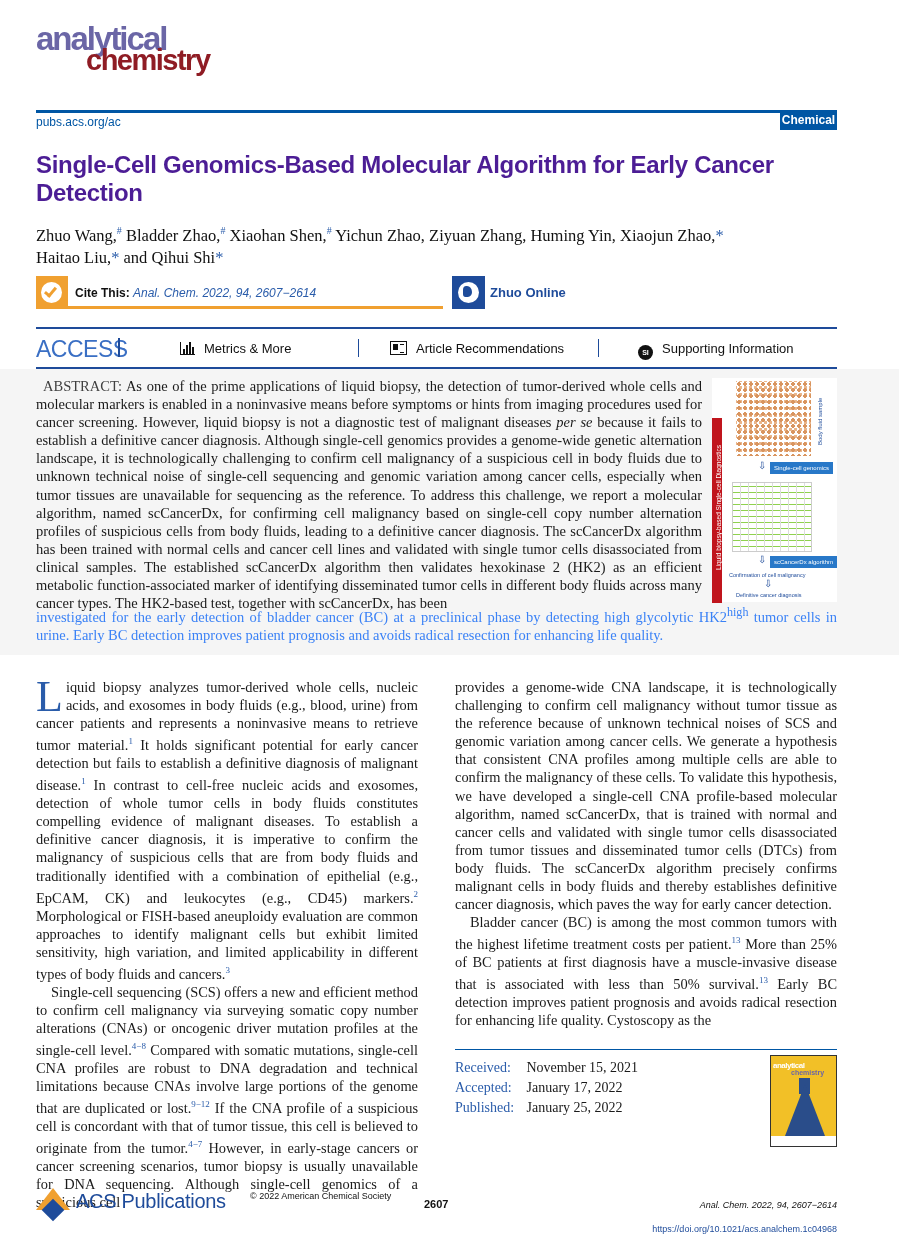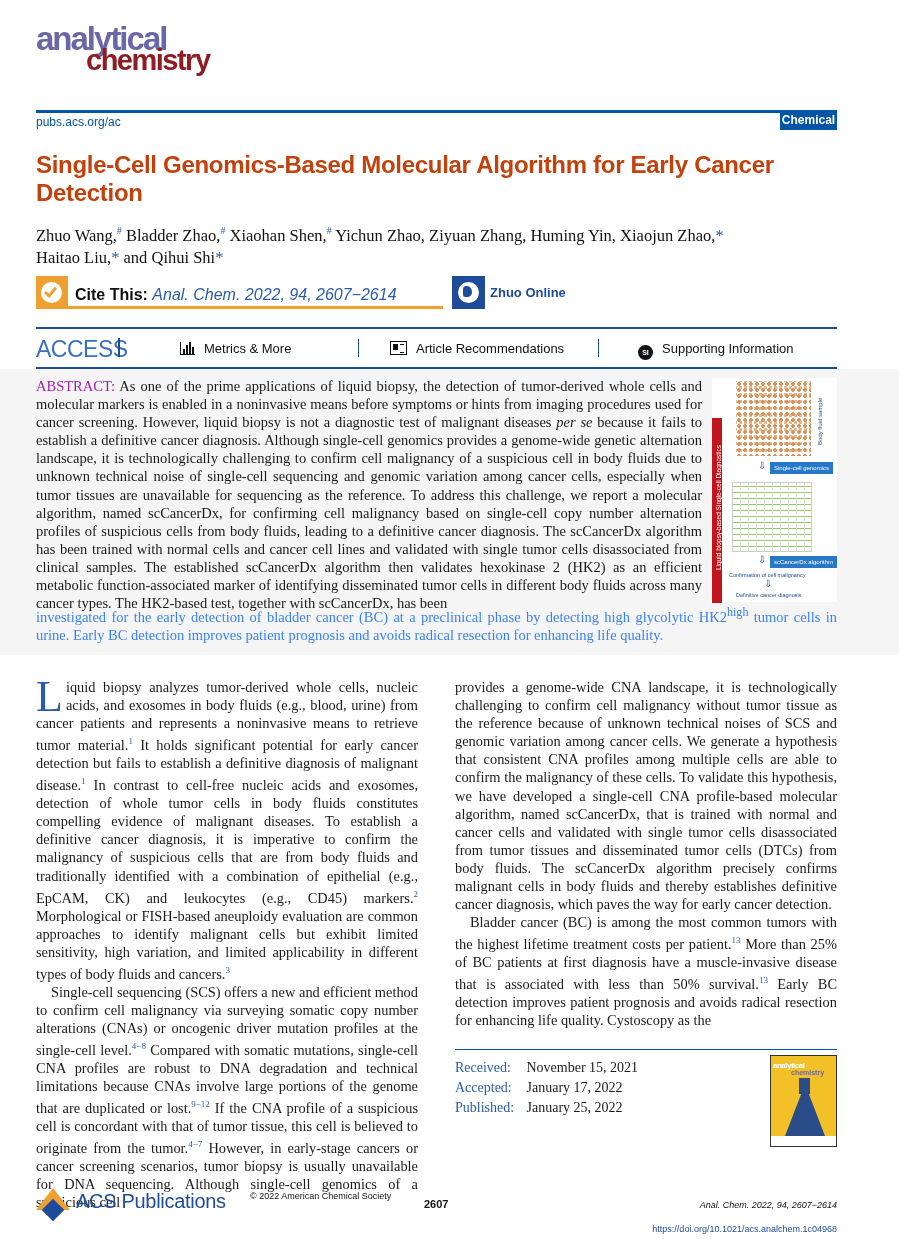--- a/index.html
+++ b/index.html
@@ -7,30 +7,30 @@
   body { position: relative; font-family: "Liberation Serif", serif; color: #1a1a1a; }
 
   .logo { position: absolute; left: 36px; top: 22px; width: 250px; height: 55px; }
   .logo .l1 { position: absolute; left: 0; top: 0; font-family: "Liberation Sans", sans-serif; font-weight: bold; font-size: 33px; letter-spacing: -2px; color: #6b66a6; line-height: 33px; }
   .logo .l2 { position: absolute; left: 50px; top: 24px; font-family: "Liberation Sans", sans-serif; font-weight: bold; font-size: 29px; letter-spacing: -1.5px; color: #8f1c24; line-height: 29px; }
 
   .topline { position: absolute; left: 36px; top: 110px; width: 800px; height: 3px; background: #0056a4; }
   .site-url { position: absolute; left: 36px; top: 115px; font-family: "Liberation Sans", sans-serif; font-size: 12px; color: #0056a4; }
   .article-badge { position: absolute; left: 780px; top: 110px; width: 57px; height: 20px; background: #0056a4; color: #fff; font-family: "Liberation Sans", sans-serif; font-size: 12px; font-weight: bold; text-align: center; line-height: 21px; }
 
-  .title { position: absolute; left: 36px; top: 151px; width: 820px; font-family: "Liberation Sans", sans-serif; font-size: 24px; line-height: 28px; color: #c2410c; letter-spacing: -0.3px; }
+  .title { position: absolute; left: 36px; top: 151px; width: 820px; font-family: "Liberation Sans", sans-serif; font-size: 24px; line-height: 28px; color: #4c1d95; letter-spacing: -0.3px; }
   .authors { position: absolute; left: 36px; top: 220px; width: 820px; font-size: 16.5px; line-height: 22px; color: #111; }
   .authors sup { color: #2a5caa; font-size: 10px; }
   .authors .star { color: #2a5caa; }
 
   .cite-box { position: absolute; left: 36px; top: 276px; width: 407px; height: 33px; border-bottom: 3px solid #f0a030; }
   .cite-icon { position: absolute; left: 0; top: 0; width: 32px; height: 33px; background: #f0a030; }
   .cite-icon .circ { position: absolute; left: 5px; top: 6px; width: 21px; height: 21px; border-radius: 50%; background: #fff; }
   .cite-icon .check { position: absolute; left: 11px; top: 9px; width: 7px; height: 12px; border-right: 3px solid #f0a030; border-bottom: 3px solid #f0a030; transform: rotate(40deg); }
-  .cite-text { position: absolute; left: 39px; top: 10px; font-family: "Liberation Sans", sans-serif; font-size: 16px; color: #111; white-space: nowrap; }
+  .cite-text { position: absolute; left: 39px; top: 10px; font-family: "Liberation Sans", sans-serif; font-size: 12px; color: #111; white-space: nowrap; }
   .cite-text b { font-weight: bold; }
   .cite-text i { color: #2a5caa; }
   .read-online { position: absolute; left: 452px; top: 276px; width: 120px; height: 33px; }
   .read-online .ico { position: absolute; left: 0; top: 0; width: 33px; height: 33px; background: #1e4b9a; }
   .read-online .globe { position: absolute; left: 6px; top: 6px; width: 21px; height: 21px; border-radius: 50%; background: #fff; }
   .read-online .globe::after { content: ""; position: absolute; left: 5px; top: 4px; width: 9px; height: 11px; background: #1e4b9a; border-radius: 40% 60% 50% 30%; }
   .read-online .lbl { position: absolute; left: 38px; top: 9px; font-family: "Liberation Sans", sans-serif; font-weight: bold; font-size: 13px; color: #1e4b9a; }
 
   .access-bar { position: absolute; left: 36px; top: 327px; width: 801px; height: 42px; border-top: 2px solid #1e4b9a; border-bottom: 2px solid #1e4b9a; }
   .access-label { position: absolute; left: 0; top: 7px; font-family: "Liberation Sans", sans-serif; font-size: 23px; color: #3a6fc4; letter-spacing: -0.5px; }
@@ -40,21 +40,21 @@
   .vsep { position: absolute; top: 10px; width: 1px; height: 18px; background: #1e4b9a; }
   .bars-ic { width: 15px; height: 13px; position: relative; border-left: 1px solid #111; border-bottom: 1px solid #111; }
   .bars-ic span { position: absolute; bottom: 0; width: 2px; background: #111; }
   .doc-ic { width: 17px; height: 14px; border: 1.5px solid #111; position: relative; }
   .doc-ic::before { content: ""; position: absolute; left: 2px; top: 2px; width: 5px; height: 6px; background: #111; }
   .doc-ic::after { content: ""; position: absolute; left: 9px; top: 2px; width: 4px; height: 7px; border-top: 1px solid #111; border-bottom: 1px solid #111; }
   .si-ic { width: 15px; height: 15px; border-radius: 50%; background: #111; color: #fff; font-size: 7px; font-weight: bold; text-align: center; line-height: 15px; }
 
   .abstract-bg { position: absolute; left: 0; top: 369px; width: 899px; height: 286px; background: #f5f5f5; }
   .abstract { position: absolute; left: 36px; top: 377px; width: 666px; font-size: 14.5px; line-height: 18.1px; text-align: justify; color: #1a1a1a; }
-  .abstract .lbl { color: #a21caf; font-weight: normal; }
+  .abstract .lbl { color: #404040; font-weight: normal; margin-left: 7px; }
   .abstract-last { position: absolute; left: 36px; top: 603px; width: 801px; font-size: 14.5px; line-height: 18.1px; text-align: justify; text-align-last: left; color: #3b82f6; }
 
   .toc { position: absolute; left: 712px; top: 378px; width: 125px; height: 224px; background: #fff; }
   .toc .vbar { position: absolute; left: 0; top: 40px; width: 10px; height: 185px; background: #c0151d; }
   .toc .vbar span { position: absolute; left: -86px; top: 86px; width: 185px; transform: rotate(-90deg); color: #fff; font-family: "Liberation Sans", sans-serif; font-size: 6.5px; white-space: nowrap; text-align: center; }
   .toc .dots { position: absolute; left: 24px; top: 3px; width: 75px; height: 75px; background-image: radial-gradient(circle, #d9955f 1.6px, transparent 2px), radial-gradient(circle, #e9b58a 1.4px, transparent 1.8px); background-size: 6px 6px, 5px 7px; background-position: 0 0, 2px 3px; }
   .toc .side-lbl { position: absolute; left: 100px; top: 10px; width: 10px; height: 60px; }
   .toc .side-lbl span { position: absolute; left: -22px; top: 24px; width: 60px; transform: rotate(-90deg); font-family: "Liberation Sans", sans-serif; font-size: 6px; color: #1e4b9a; white-space: nowrap; }
   .toc .arrow { position: absolute; font-family: "Liberation Sans", sans-serif; font-size: 10px; color: #1e4b9a; }
   .toc .chip { position: absolute; height: 12px; background: #2878c8; color: #fff; font-family: "Liberation Sans", sans-serif; font-size: 6px; line-height: 12px; padding: 0 4px; white-space: nowrap; }

